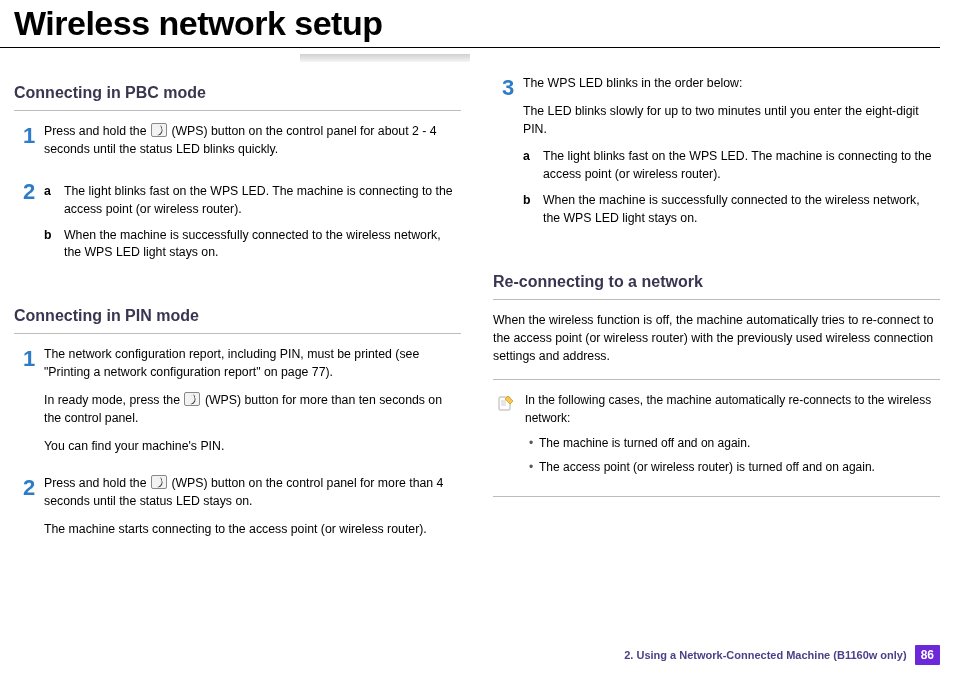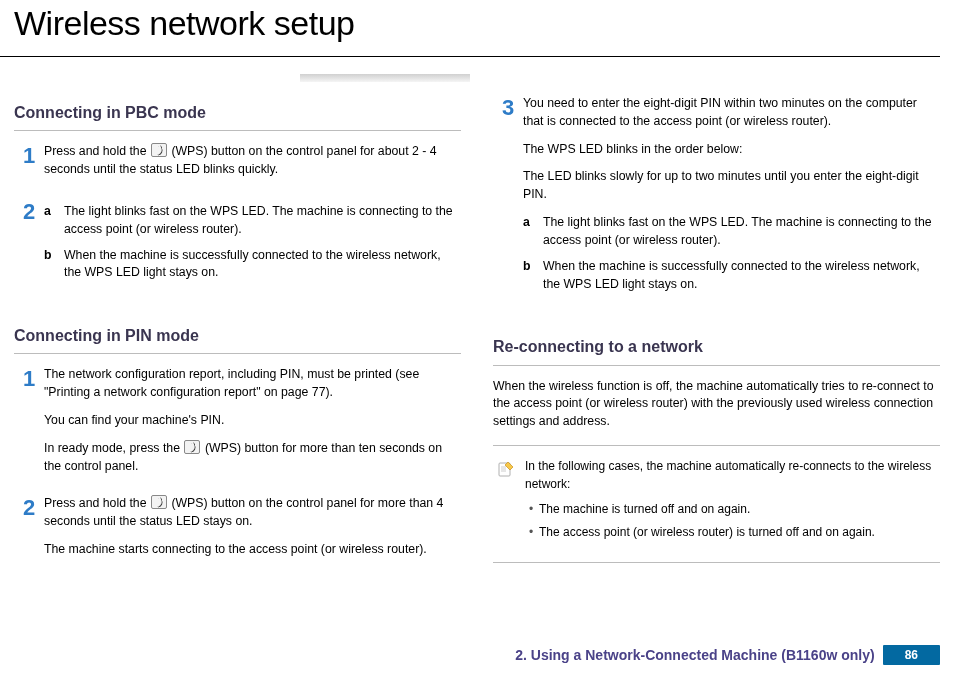--- a/index.html
+++ b/index.html
@@ -7,25 +7,25 @@
     font-family: "Segoe UI", "Myriad Pro", Arial, sans-serif;
     width: 954px;
     height: 675px;
     background: #fff;
     position: relative;
     color: #000;
     overflow: hidden;
   }
   .page-title {
     font-size: 34px;
-    font-weight: 400;
-    padding: 4px 14px 13px 14px;
+    font-weight: 700;
+    padding: 4px 14px 4px 14px;
     border-bottom: 1px solid #000;
     width: calc(100% - 14px);
-    margin-bottom: 17px;
+    margin-bottom: 6px;
     letter-spacing: -0.5px;
   }
   .tabshadow {
     height: 9px;
     position: relative;
     margin-bottom: 12px;
   }
   .tabshadow::before {
     content: '';
     position: absolute;
@@ -129,30 +129,30 @@
   .bold { font-weight: 700; }
   .footer {
     position: absolute;
     bottom: 10px;
     right: 14px;
     display: flex;
     align-items: center;
     gap: 8px;
   }
   .footer-text {
-    font-size: 14px;
+    font-size: 11px;
     font-weight: 700;
     color: #4a4288;
   }
   .footer-page {
-    background: #0369a1;
+    background: #6d28d9;
     color: #fff;
     font-weight: 700;
     font-size: 12px;
-    padding: 3px 22px;
+    padding: 3px 6px;
     border-radius: 1px;
   }
   .spacer { height: 18px; }
 </style>
 </head>
 <body>
 
 <h1 class="page-title">Wireless network setup</h1>
 <div class="tabshadow"></div>
 
@@ -190,26 +190,26 @@
 
     <div class="spacer"></div>
 
     <div class="section-heading">Connecting in PIN mode</div>
     <div class="rule"></div>
 
     <div class="step">
       <div class="step-num">1</div>
       <div class="step-body">
         <p>The network configuration report, including PIN, must be printed (see "Printing a network configuration report" on page 77).</p>
-        <p>You can find your machine's PIN.</p>
         <p>
           <span>In ready mode, press the </span>
           <span class="wps-icon"></span>
           <span> (WPS) button for more than ten seconds on the control panel.</span>
         </p>
+        <p>You can find your machine's PIN.</p>
       </div>
     </div>
 
     <div class="step">
       <div class="step-num">2</div>
       <div class="step-body">
         <p>
           <span>Press and hold the </span>
           <span class="wps-icon"></span>
           <span> (WPS) button on the control panel for more than 4 seconds until the status LED stays on.</span>
@@ -217,21 +217,20 @@
         <p>The machine starts connecting to the access point (or wireless router).</p>
       </div>
     </div>
   </div>
 
   <div class="col">
 
     <div class="step">
       <div class="step-num">3</div>
       <div class="step-body">
-        <p>You need to enter the eight-digit PIN within two minutes on the computer that is connected to the access point (or wireless router).</p>
         <p>The WPS LED blinks in the order below:</p>
         <p>The LED blinks slowly for up to two minutes until you enter the eight-digit PIN.</p>
         <div class="sub">
           <div class="sub-letter">a</div>
           <div class="sub-text">The light blinks fast on the WPS LED. The machine is connecting to the access point (or wireless router).</div>
         </div>
         <div class="sub">
           <div class="sub-letter">b</div>
           <div class="sub-text">When the machine is successfully connected to the wireless network, the WPS LED light stays on.</div>
         </div>

